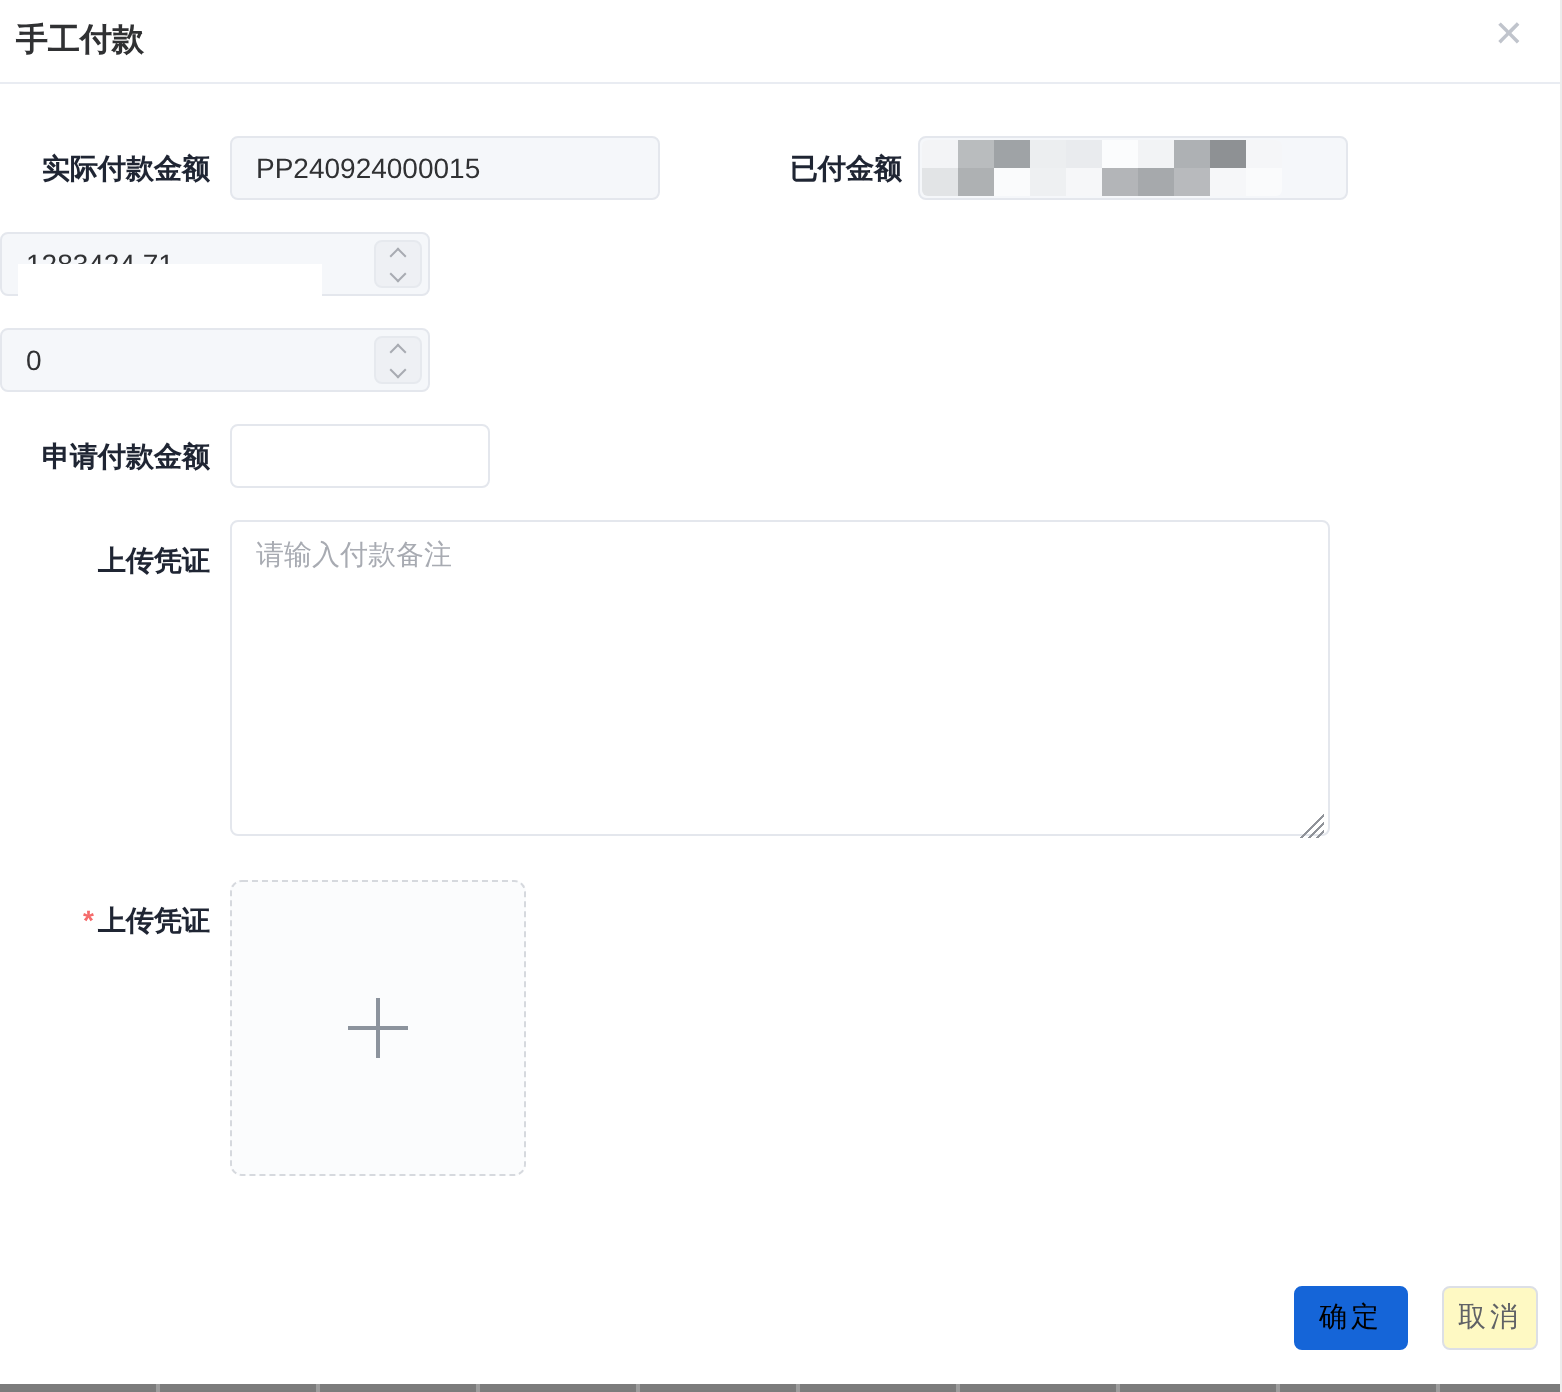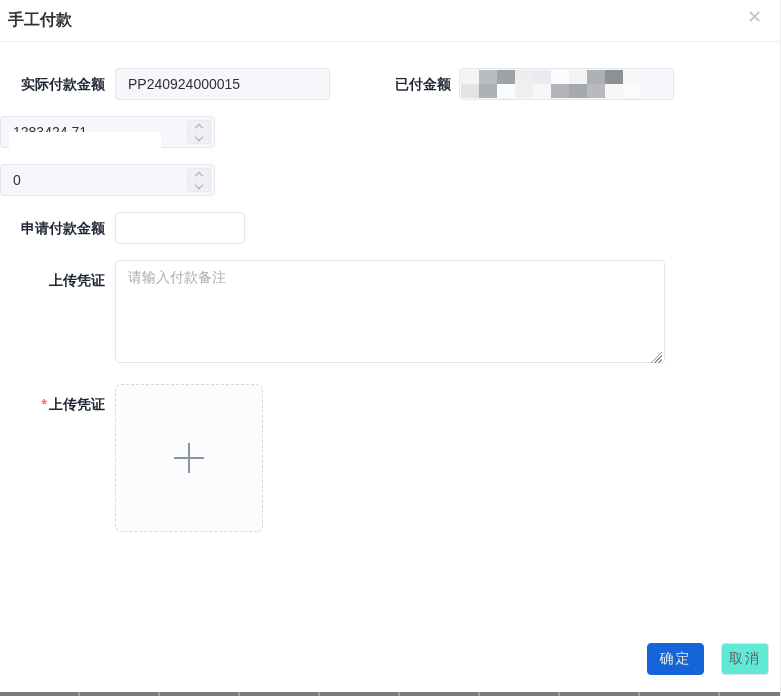--- a/index.html
+++ b/index.html
@@ -67,21 +67,21 @@
   
   .mask-wrap{position:absolute;left:2px;top:2px;height:28px;display:flex;flex-direction:column;overflow:hidden;border-radius:3px;}
   .mask-row{display:flex;height:14px;}
   .mask-row span{width:18px;height:14px;display:block;}
   
   .amount-redact{
     position:absolute;left:9px;top:16px;width:152px;height:22px;background:#fff;pointer-events:none;
   }
   
   .ta{
-    width:550px;height:103px;border:1px solid var(--border);border-radius:4px;
+    width:550px;height:158px;border:1px solid var(--border);border-radius:4px;
     padding:8px 12px;font-size:14px;color:var(--text);resize:none;outline:none;background:#fff;
     font-family:"Liberation Sans","DejaVu Sans",sans-serif;
   }
   .ta::placeholder{color:var(--placeholder);}
   .ta-handle{
     position:absolute;right:3px;bottom:4px;width:12px;height:12px;cursor:nwse-resize;
   }
   .ta-handle::before{
     content:"";position:absolute;inset:0;
     background:
@@ -97,22 +97,22 @@
   .plus-icon::before{left:0;top:14px;width:30px;height:2px;}
   .plus-icon::after{left:14px;top:0;width:2px;height:30px;}
   .upload-row{margin-top:17px;}
   
   .dlg-footer{position:absolute;right:11px;bottom:21px;display:flex;gap:17px;}
   .btn{
     height:32px;border-radius:4px;font-size:14px;cursor:pointer;
     font-family:"Liberation Sans","DejaVu Sans",sans-serif;
     display:inline-flex;align-items:center;justify-content:center;letter-spacing:2px;
   }
-  .btn-primary{width:57px;background:var(--primary);border:1px solid var(--primary);color:#e5e5e5;text-align:center;}
-  .btn-default{width:48px;background:#5eead4;border:1px solid var(--border-strong);color:#606266;}
+  .btn-primary{width:57px;background:var(--primary);border:1px solid var(--primary);color:#000000;text-align:center;}
+  .btn-default{width:48px;background:#fef9c3;border:1px solid var(--border-strong);color:#606266;}
   
   .bottom-strip{
     position:absolute;left:0;right:0;bottom:0;height:4px;
     background:repeating-linear-gradient(90deg,#7c7c7c 0 78px,#9d9d9d 78px 80px);
   }
 </style>
 </head>
 <body>
 
 <div class="dialog">

